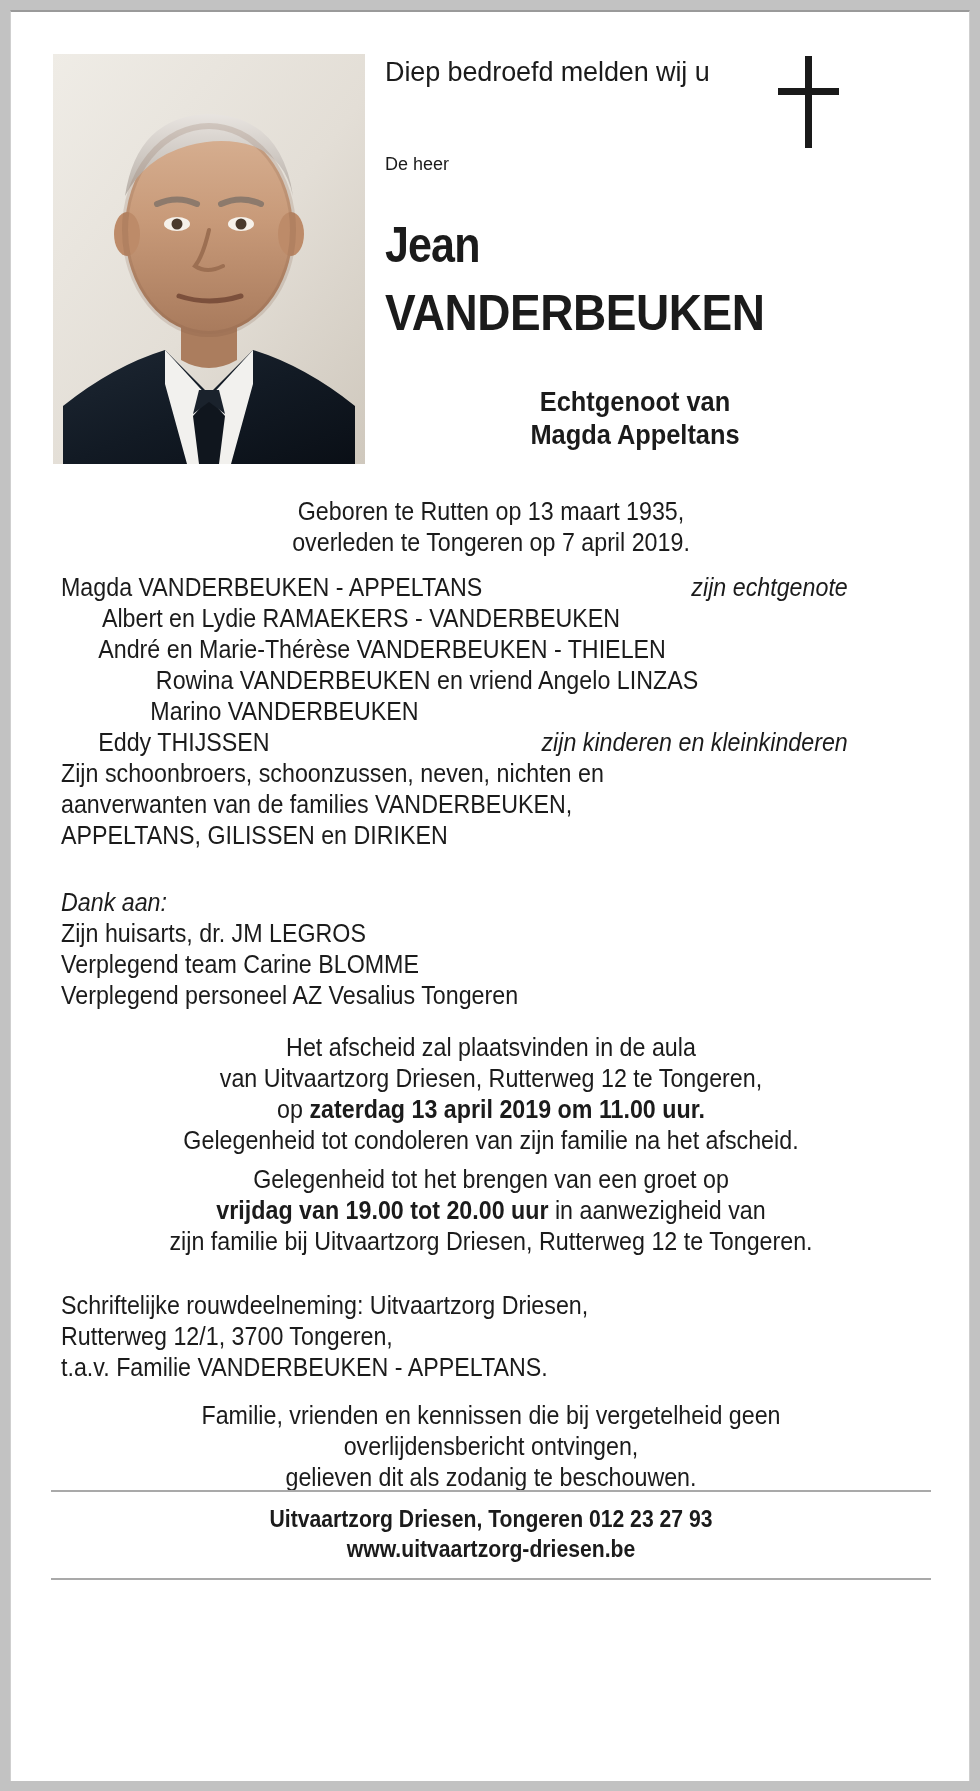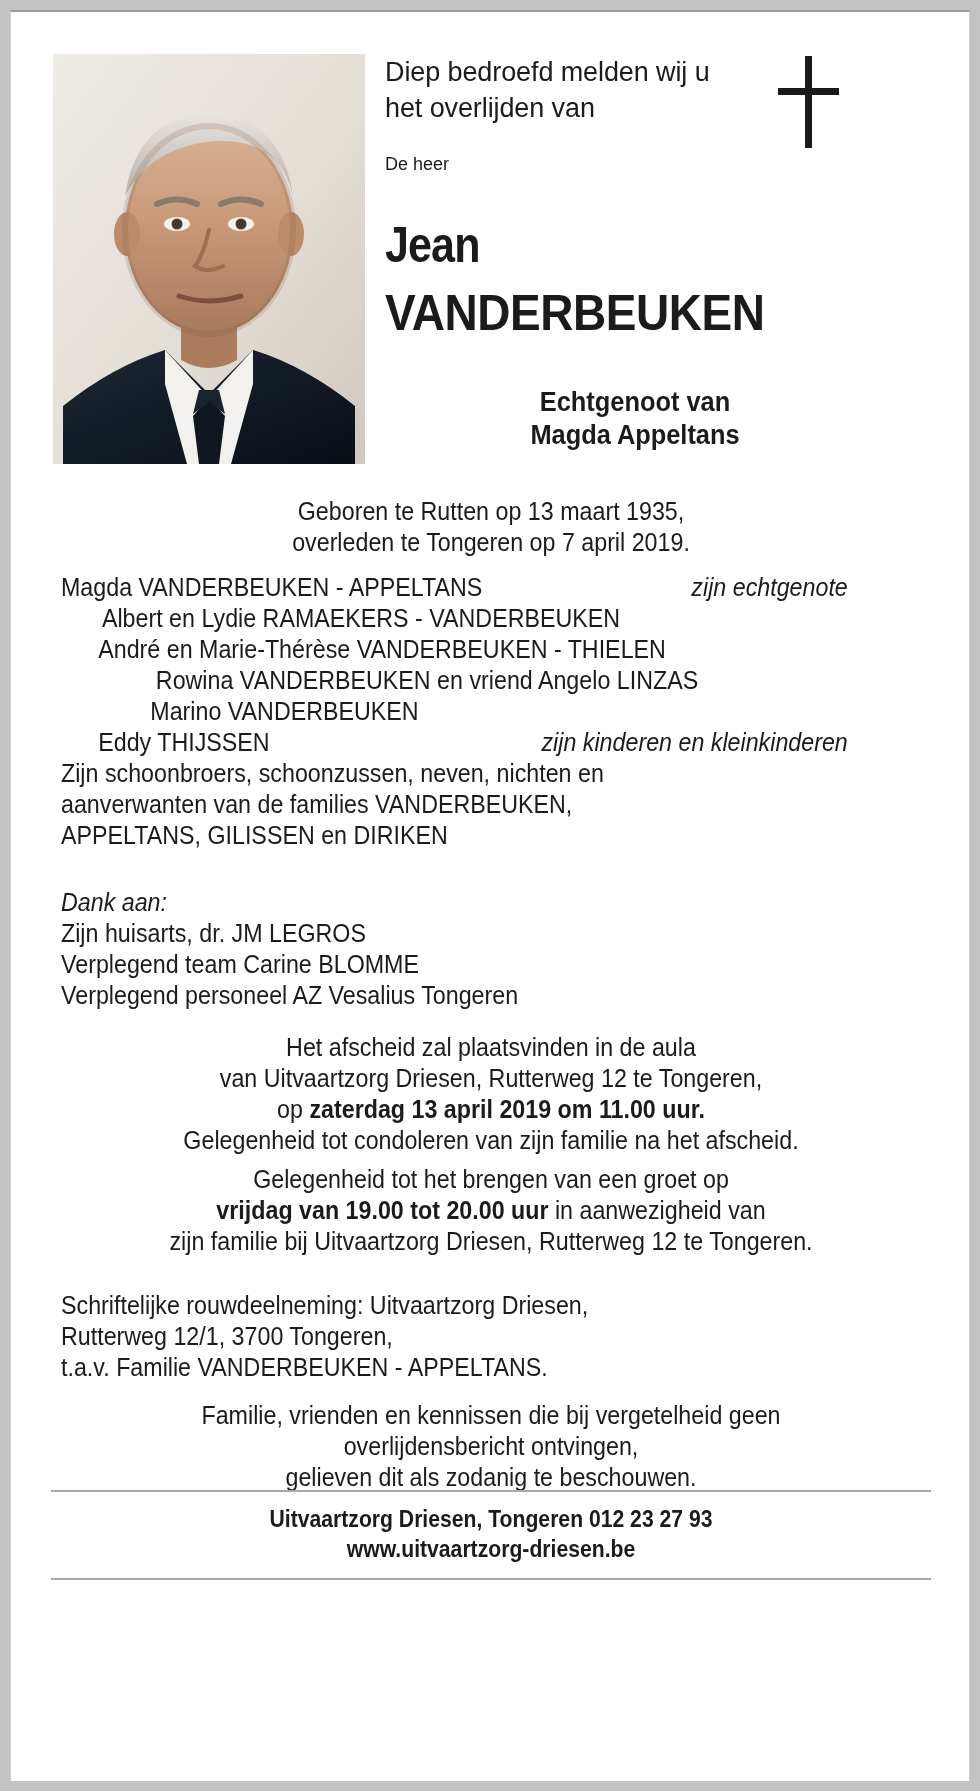--- a/index.html
+++ b/index.html
@@ -231,21 +231,20 @@
       </svg>
     </div>
 
     <div class="cross">
       <div class="v"></div>
       <div class="h"></div>
     </div>
 
     <div class="head-intro">
       <div>Diep bedroefd melden wij u</div>
-      <div>het overlijden van</div>
     </div>
 
     <div class="head-deheer">De heer</div>
 
     <div class="name-first">Jean</div>
     <div class="name-last">VANDERBEUKEN</div>
 
     <div class="spouse">
       <div>Echtgenoot van</div>
       <div>Magda Appeltans</div>

